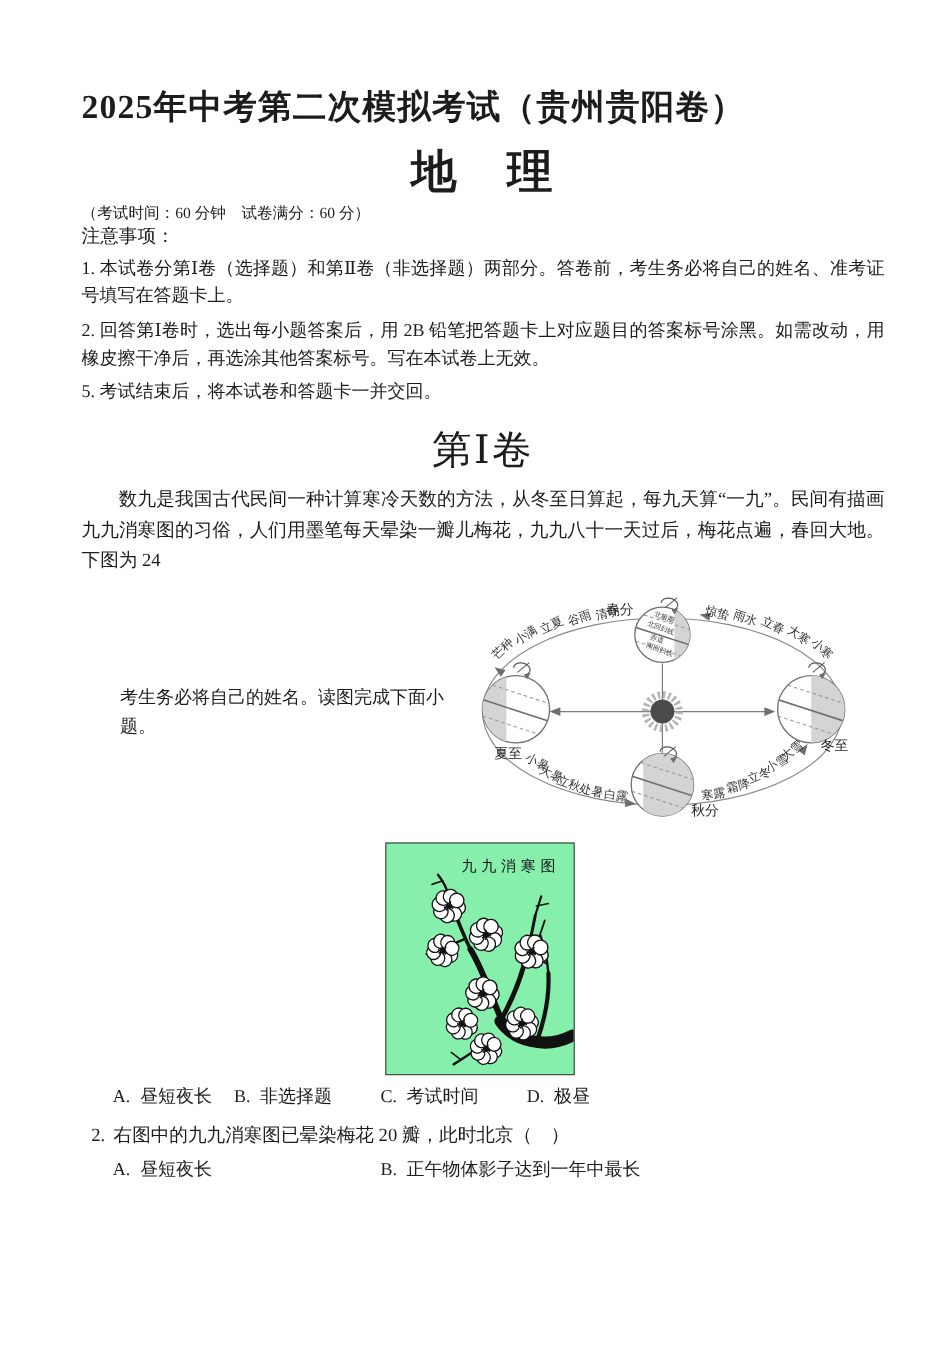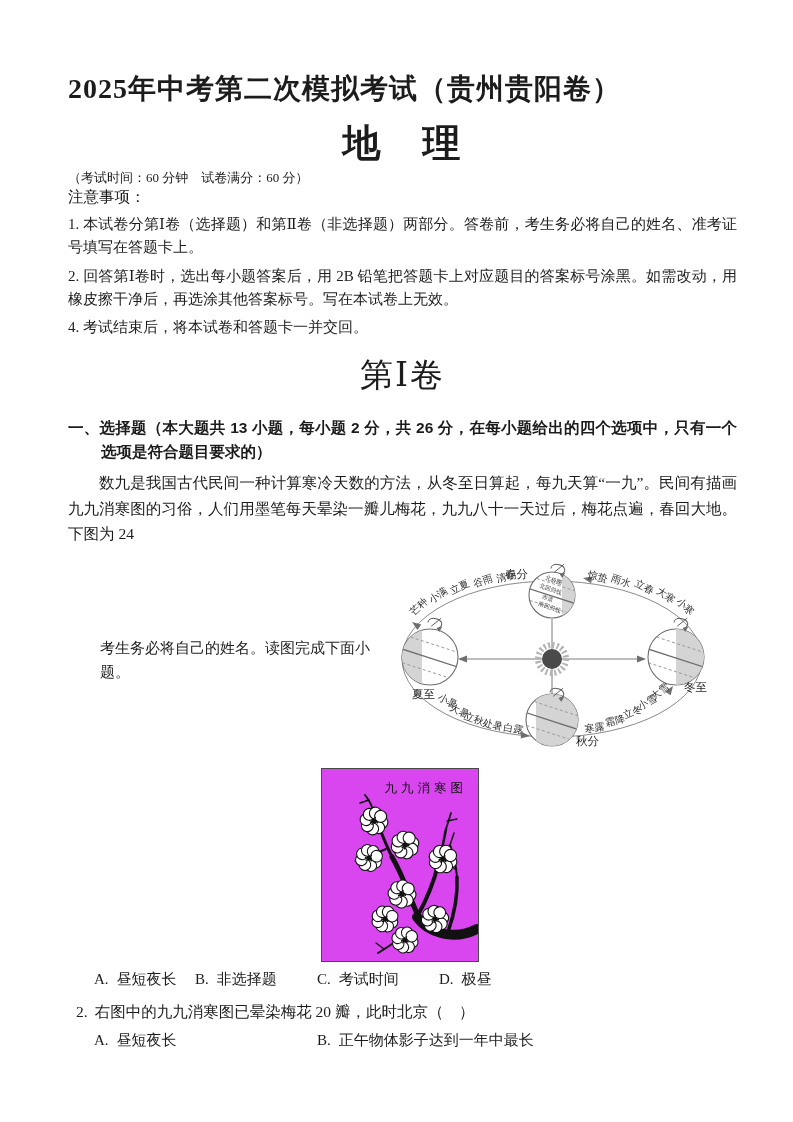--- a/index.html
+++ b/index.html
@@ -34,21 +34,21 @@
   .lat-dash{stroke:#9a9a9a;stroke-width:0.9;stroke-dasharray:3 2.4;fill:none;}
   .lat-solid{stroke:#6e6e6e;stroke-width:1.3;fill:none;}
   .term{font-size:10px;fill:#2e2e2e;text-anchor:middle;font-family:"Liberation Serif",serif;}
   .corner{font-size:11.5px;fill:#1e1e1e;font-family:"Liberation Serif",serif;}
   .globe-line-label{font-size:5.8px;fill:#3a3a3a;text-anchor:middle;font-family:"Liberation Serif",serif;}
   .arrowhead{fill:#6e6e6e;}
   .rot-path{fill:none;stroke:#5a5a5a;stroke-width:1;}
   .rot-axis{stroke:#5a5a5a;stroke-width:0.9;}
 
   .flower-box{position:relative;width:156px;height:192px;border:1.5px solid #4a4a4a;
-              margin:10px 0 0 253px;box-sizing:content-box;background:#d946ef;}
+              margin:10px 0 0 253px;box-sizing:content-box;background:#86efac;}
   .flower-title{position:absolute;top:11px;right:11px;font-size:12.5px;letter-spacing:4px;color:#111;}
   .flower-svg{position:absolute;left:0;top:0;}
   .petal{fill:#fff;stroke:#111;stroke-width:1.1;}
   .fcenter{fill:#111;}
   .branch{stroke:#111;fill:none;stroke-linecap:round;}
 
   .q-line{font-size:15.5px;margin:13px 0 0 0;padding-left:8px;}
   .q-num{margin-right:7px;}
   .opts{margin-top:8px;padding-left:26px;display:grid;font-size:15px;}
   .opts-4{grid-template-columns:101px 122px 122px 1fr;}
@@ -61,25 +61,24 @@
 
 <div class="page">
 
   <div class="title-main">2025年中考第二次模拟考试（贵州贵阳卷）</div>
   <div class="title-subject">地　理</div>
   <div class="exam-info">（考试时间：60 分钟　试卷满分：60 分）</div>
 
   <div class="notice-head">注意事项：</div>
   <p class="notice">1. 本试卷分第Ⅰ卷（选择题）和第Ⅱ卷（非选择题）两部分。答卷前，考生务必将自己的姓名、准考证号填写在答题卡上。</p>
   <p class="notice">2. 回答第Ⅰ卷时，选出每小题答案后，用 2B 铅笔把答题卡上对应题目的答案标号涂黑。如需改动，用橡皮擦干净后，再选涂其他答案标号。写在本试卷上无效。</p>
-  <p class="notice">4. 考试结束后，将本试卷和答题卡一并交回。</p>
+  <p class="notice">5. 考试结束后，将本试卷和答题卡一并交回。</p>
 
   <div class="section-title">第Ⅰ卷</div>
 
-  <div class="mc-heading">一、选择题（本大题共 13 小题，每小题 2 分，共 26 分，在每小题给出的四个选项中，只有一个选项是符合题目要求的）</div>
   <p class="intro">数九是我国古代民间一种计算寒冷天数的方法，从冬至日算起，每九天算“一九”。民间有描画九九消寒图的习俗，人们用墨笔每天晕染一瓣儿梅花，九九八十一天过后，梅花点遍，春回大地。下图为 24</p>
 
   <div class="fig-row">
     <div class="left-cell">考生务必将自己的姓名。读图完成下面小题。</div>
 
     <svg class="orbit-svg" width="330" height="196" viewBox="0 0 330 196">
       <defs>
         <clipPath id="cpT">
             <circle cx="162" cy="33" r="23"></circle>
           </clipPath>

